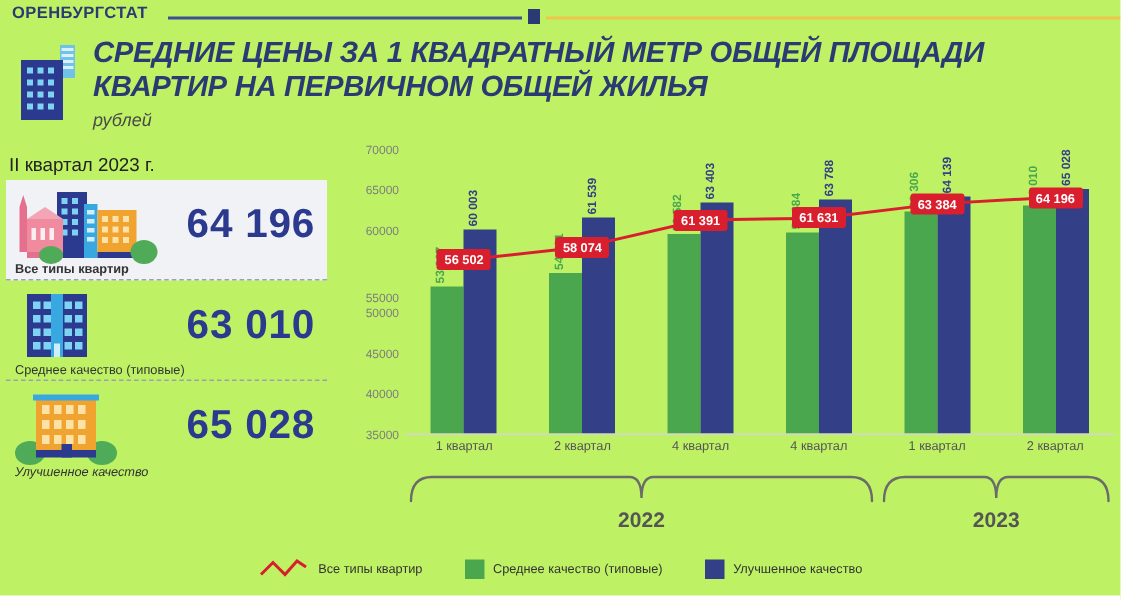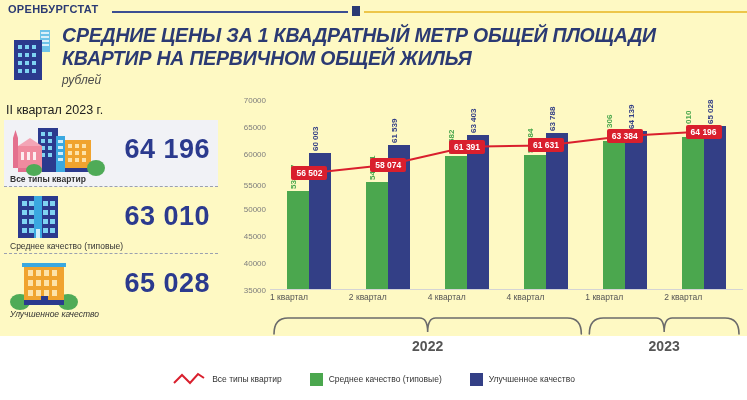--- a/index.html
+++ b/index.html
@@ -2,21 +2,21 @@
 <html><head>
 <meta charset="utf-8">
 <style>
   * { box-sizing: border-box; margin: 0; padding: 0; }
   html, body {
     width: 747px; height: 400px;
     background: #ffffff;
     font-family: "Liberation Sans", sans-serif;
     overflow: hidden;
   }
-  #page { position: relative; width: 747px; height: 336px; background:#fef9c3; }
+  #page { position: relative; width: 747px; height: 397px; background:#bef264; }
 
   
   .topbar { position:absolute; left:0; top:0; width:747px; height:22px; }
   .org-name {
     position:absolute; left:8px; top:3px;
     font-size:11px; font-weight:bold; color:#2b3a73; letter-spacing:.3px;
   }
   .rule-navy { position:absolute; left:112px; top:11px; width:236px; height:2px; background:#3c4f92; }
   .rule-sq   { position:absolute; left:352px; top:6px;  width:8px; height:10px; background:#2b3a73; }
   .rule-gold { position:absolute; left:364px; top:11px; width:383px; height:2px; background:#edc64a; }
@@ -74,21 +74,21 @@
   .vwrap.navy  span { color:#333f86; }
 
   .linesvg { position:absolute; left:0; top:0; width:100%; height:190px; pointer-events:none; }
   .pill {
     position:absolute; transform:translate(-50%,-50%);
     background:#d91f2d; color:#fff; font-size:8.5px; font-weight:bold;
     padding:2px 5px; border-radius:2px; white-space:nowrap;
   }
 
   .xlabels { position:absolute; left:42px; right:4px; top:192px; display:flex; }
-  .xlab { flex:1; text-align:left; font-size:8.5px; color:#555; }
+  .xlab { flex:1; text-align:center; font-size:8.5px; color:#555; }
 
   
   .years { position:absolute; left:228px; top:312px; width:519px; height:48px; }
   .bracketsvg { position:absolute; left:0; top:0; width:100%; height:26px; }
   .year-lab {
     position:absolute; top:26px; font-size:14px; font-weight:bold; color:#555;
     transform:translateX(-50%);
   }
 
   
@@ -250,21 +250,21 @@
       <div class="card-value">65 028</div>
       <div class="card-label ital">Улучшенное качество</div>
     </div>
   </div>
 
   <div class="chart">
     <div class="ylabels" id="ylabels">
         <div class="ylab" style="top: 0px;">70000</div>
         <div class="ylab" style="top: 27.1429px;">65000</div>
         <div class="ylab" style="top: 54.2857px;">60000</div>
-        <div class="ylab" style="top: 85px; padding-left: 28px;">55000</div>
+        <div class="ylab" style="top: 99px; padding-left: 28px;">55000</div>
         <div class="ylab" style="top: 108.571px;">50000</div>
         <div class="ylab" style="top: 135.714px;">45000</div>
         <div class="ylab" style="top: 162.857px;">40000</div>
         <div class="ylab" style="top: 190px;">35000</div>
       </div>
     <div class="plot">
       <div class="groups" id="groups">
           <div class="group">
             <div class="bars">
               <div class="bar green" style="height: 98.078px;">

